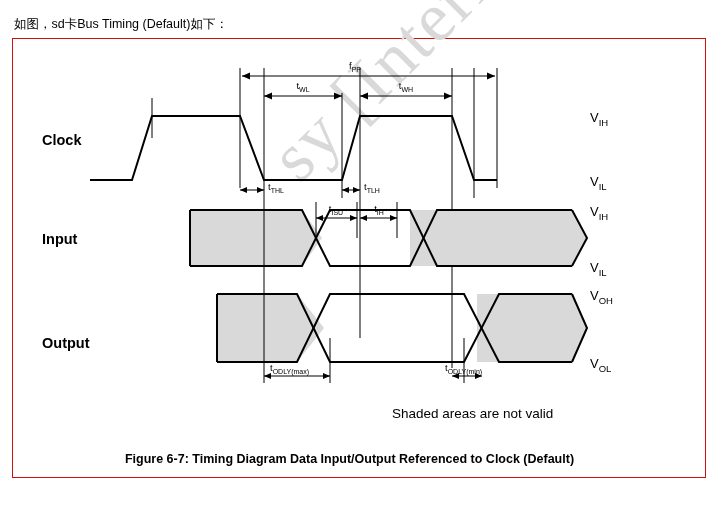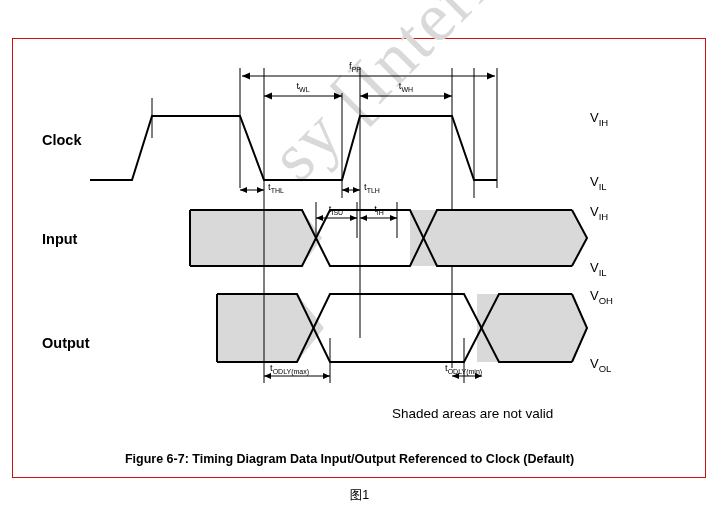--- a/index.html
+++ b/index.html
@@ -92,20 +92,21 @@
   .vsub { font-size: 9.5px; }
   .tlabel { font-size: 9.5px; }
   .tsub { font-size: 7px; }
   .note { font-size: 13.5px; }
 </style>
 </head>
 <body>
 
 <div id="page">
 
+  <div id="intro">如图，sd卡Bus Timing (Default)如下：</div>
 
   <div id="figure-box"></div>
 
   <div class="wm">
     <span>sy [Internatj</span>
   </div>
 
   <svg id="diagram" viewBox="0 0 694 440">
 
     <g>
@@ -261,15 +262,14 @@
       <tspan>V</tspan><tspan class="vsub" dy="4">OL</tspan>
     </text>
 
     <text class="rowlabel" x="30" y="310">Output</text>
 
     <text class="note" x="380" y="380">Shaded areas are not valid</text>
 
   </svg>
 
   <div id="caption">Figure 6-7: Timing Diagram Data Input/Output Referenced to Clock (Default)</div>
-  <div id="figlabel">图1</div>
 
 </div>
 
 </body></html>

